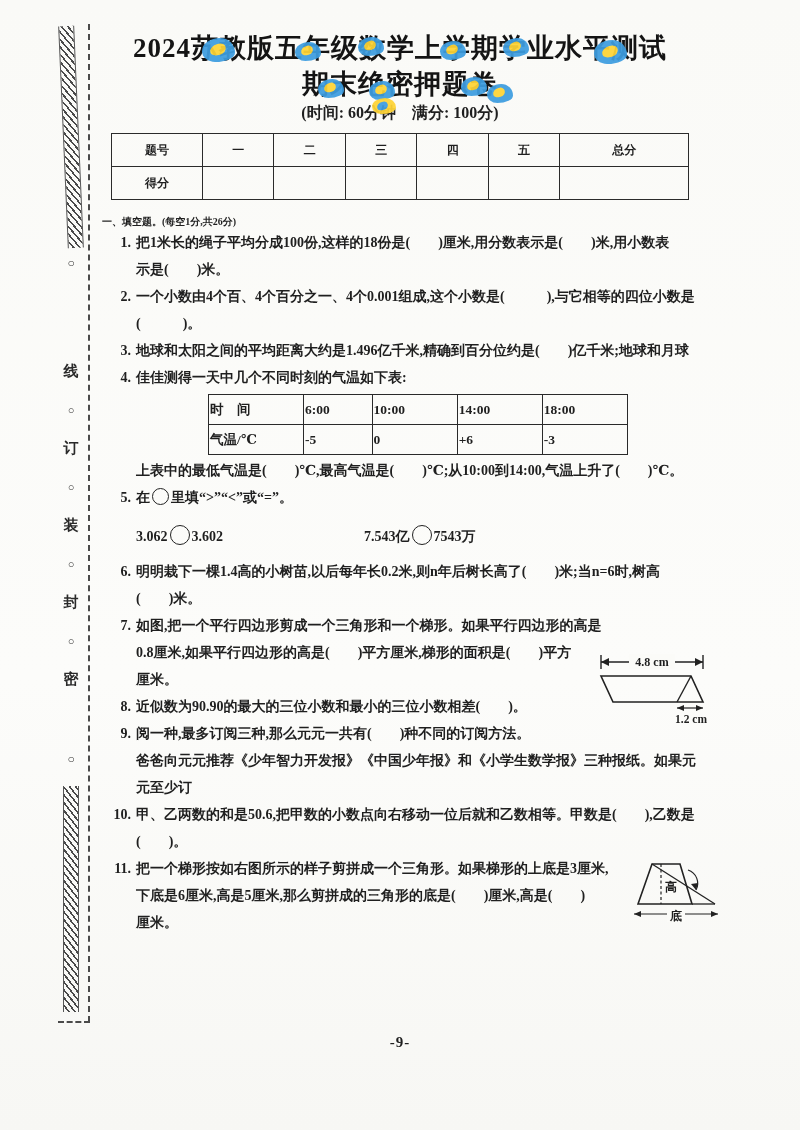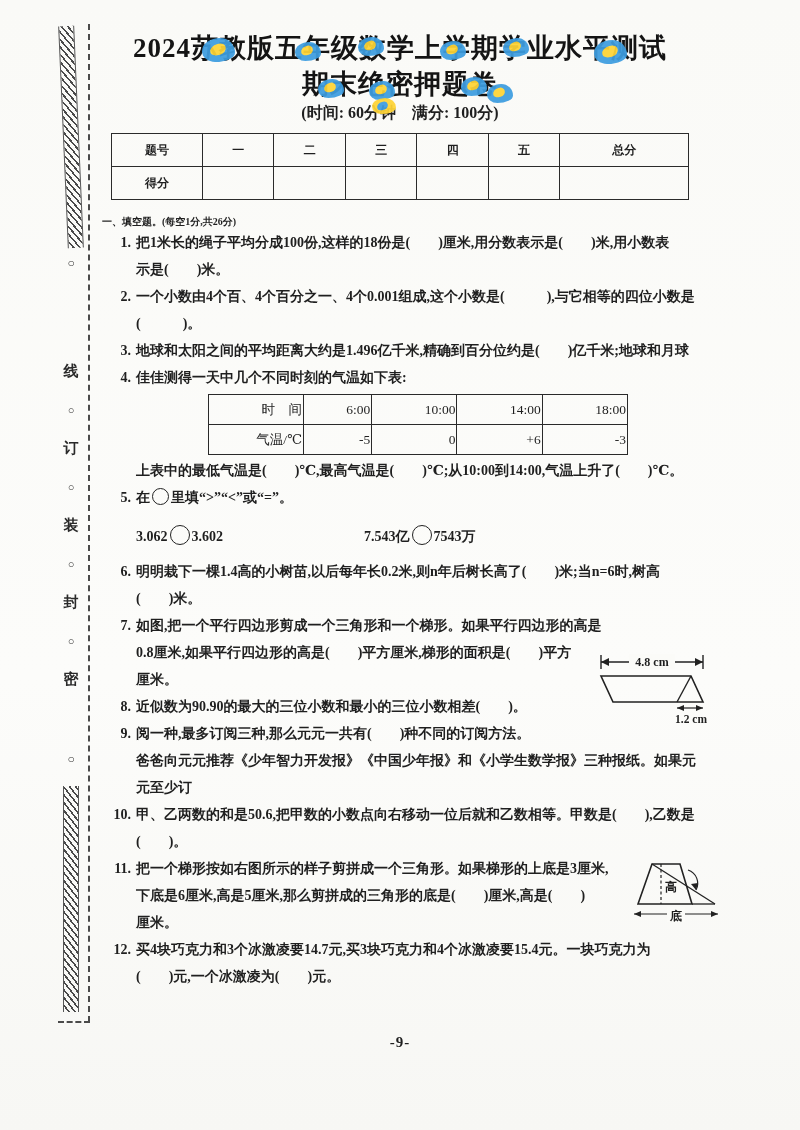--- a/index.html
+++ b/index.html
@@ -25,21 +25,21 @@
   table{border-collapse:collapse;}
   .score-table{width:578px;margin:9px auto 0 auto;}
   .score-table td{border:1.6px solid #2b2b2b;height:30px;text-align:center;
                   font-size:12px;font-weight:700;}
   .score-table td:first-child{width:88px;}
   .section-heading{margin-top:15px;font-size:10px;font-weight:700;}
   .q{display:flex;align-items:flex-start;font-size:14px;line-height:27px;font-weight:600;}
   .qnum{flex:0 0 29px;text-align:right;padding-right:5px;font-weight:700;}
   .qbody{flex:1 1 auto;min-width:0;}
   .temp-table{margin:3px 0 2px 72px;width:420px;}
-  .temp-table td{border:1.5px solid #2a2a2a;height:22px;text-align:right;font-size:13.5px;font-weight:400;margin-left:48px;}
+  .temp-table td{border:1.5px solid #2a2a2a;height:22px;text-align:left;font-size:13.5px;font-weight:700;margin-left:48px;}
   .temp-table td:first-child{width:92px;}
   .q5row{display:flex;margin-top:12px;}
   .q5cell{width:228px;}
   .cmp-circle{display:inline-block;width:18px;height:18px;border:1.6px solid #222;border-radius:50%;
               vertical-align:-4px;margin:0 2px;}
   .cmp-circle.small{width:15px;height:15px;vertical-align:-3px;}
   .pageno{position:absolute;left:0;top:1034px;width:100%;text-align:center;font-size:15px;
           letter-spacing:1px;font-weight:600;}
   
   .sticker{position:absolute;width:33px;height:24px;background:#3d9de0;opacity:.93;z-index:5;
@@ -259,25 +259,18 @@
 
     <div class="q">
       <span class="qnum">11.</span>
       <div class="qbody">
         <div class="qline">把一个梯形按如右图所示的样子剪拼成一个三角形。如果梯形的上底是3厘米,</div>
         <div class="qline">下底是6厘米,高是5厘米,那么剪拼成的三角形的底是(　　)厘米,高是(　　)</div>
         <div class="qline">厘米。</div>
       </div>
     </div>
 
-    <div class="q">
-      <span class="qnum">12.</span>
-      <div class="qbody">
-        <div class="qline">买4块巧克力和3个冰激凌要14.7元,买3块巧克力和4个冰激凌要15.4元。一块巧克力为</div>
-        <div class="qline">(　　)元,一个冰激凌为(　　)元。</div>
-      </div>
-    </div>
 
   </div>
 
   <div class="pageno">-9-</div>
 
 </div>
 
 </body></html>

